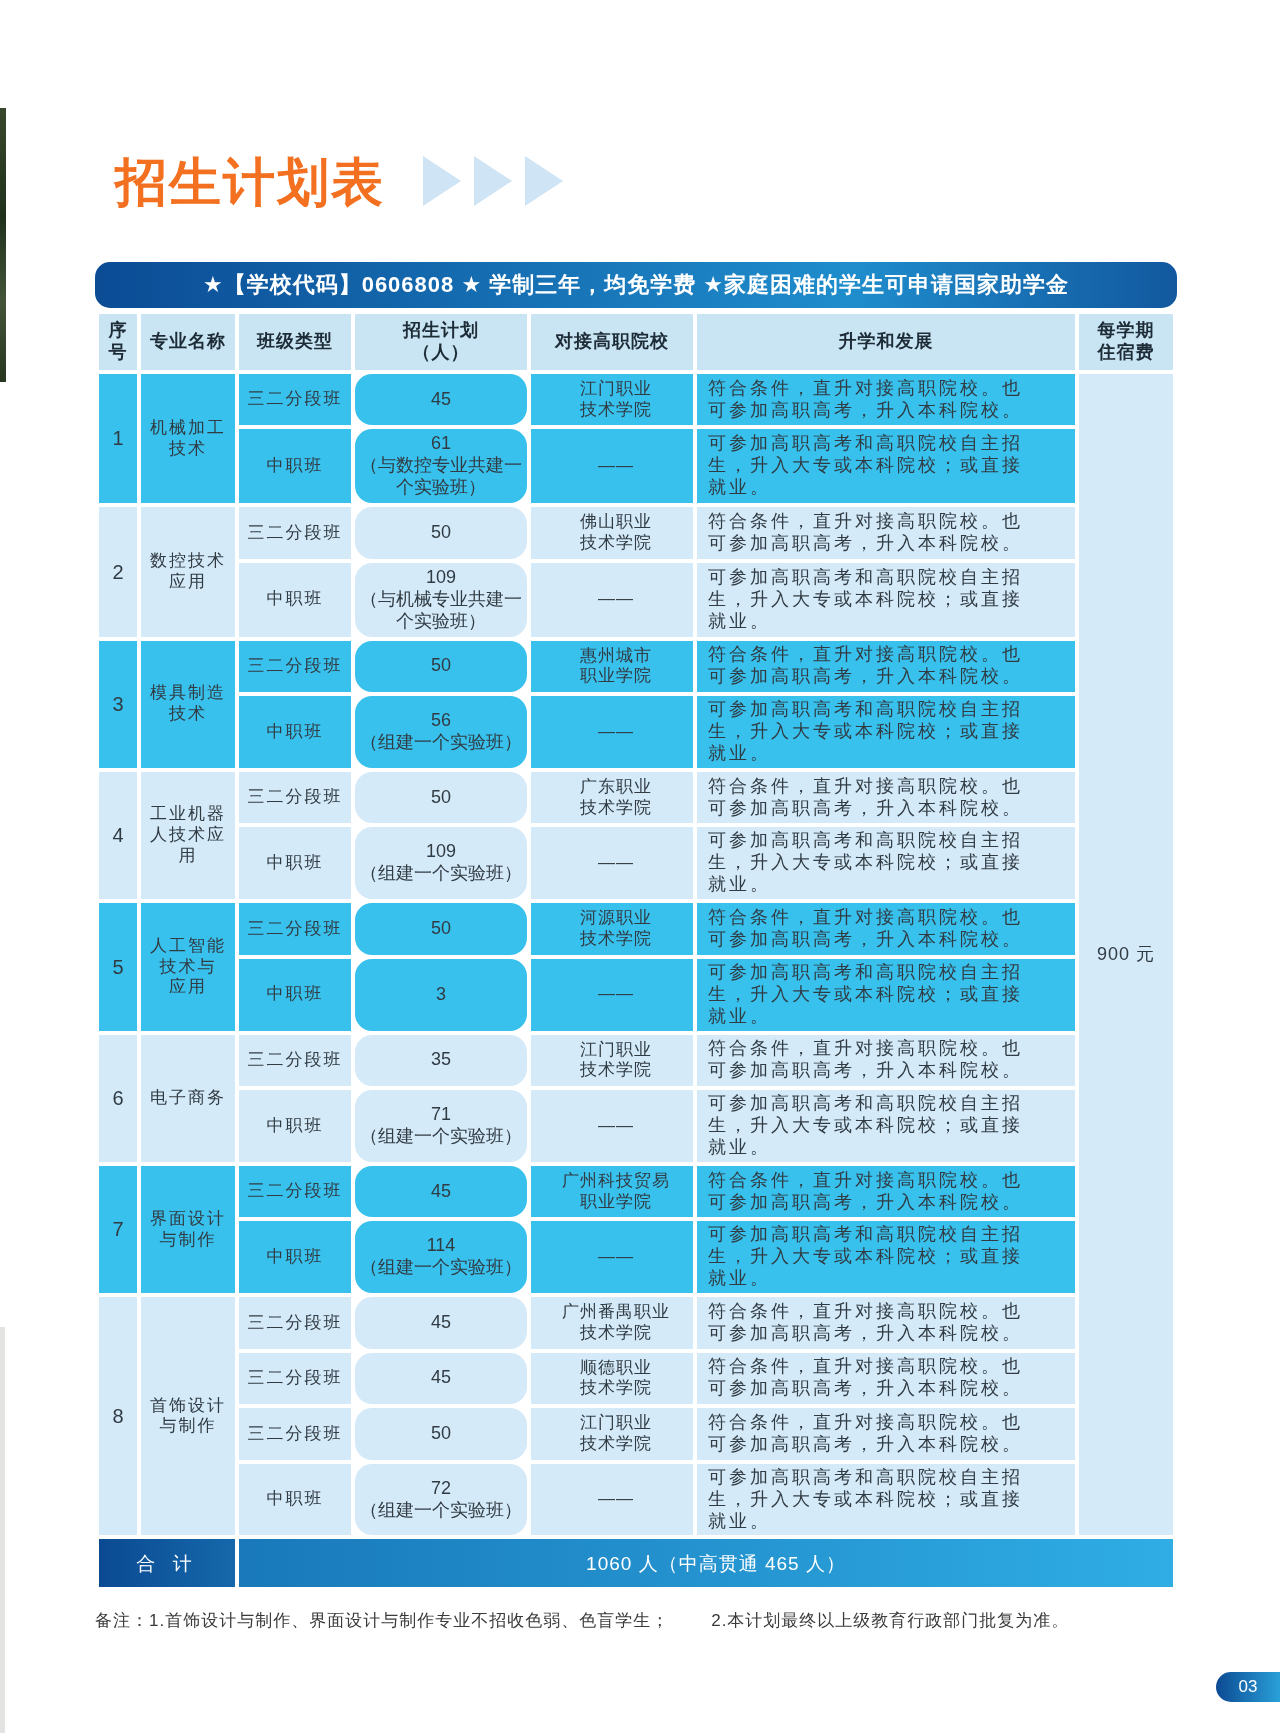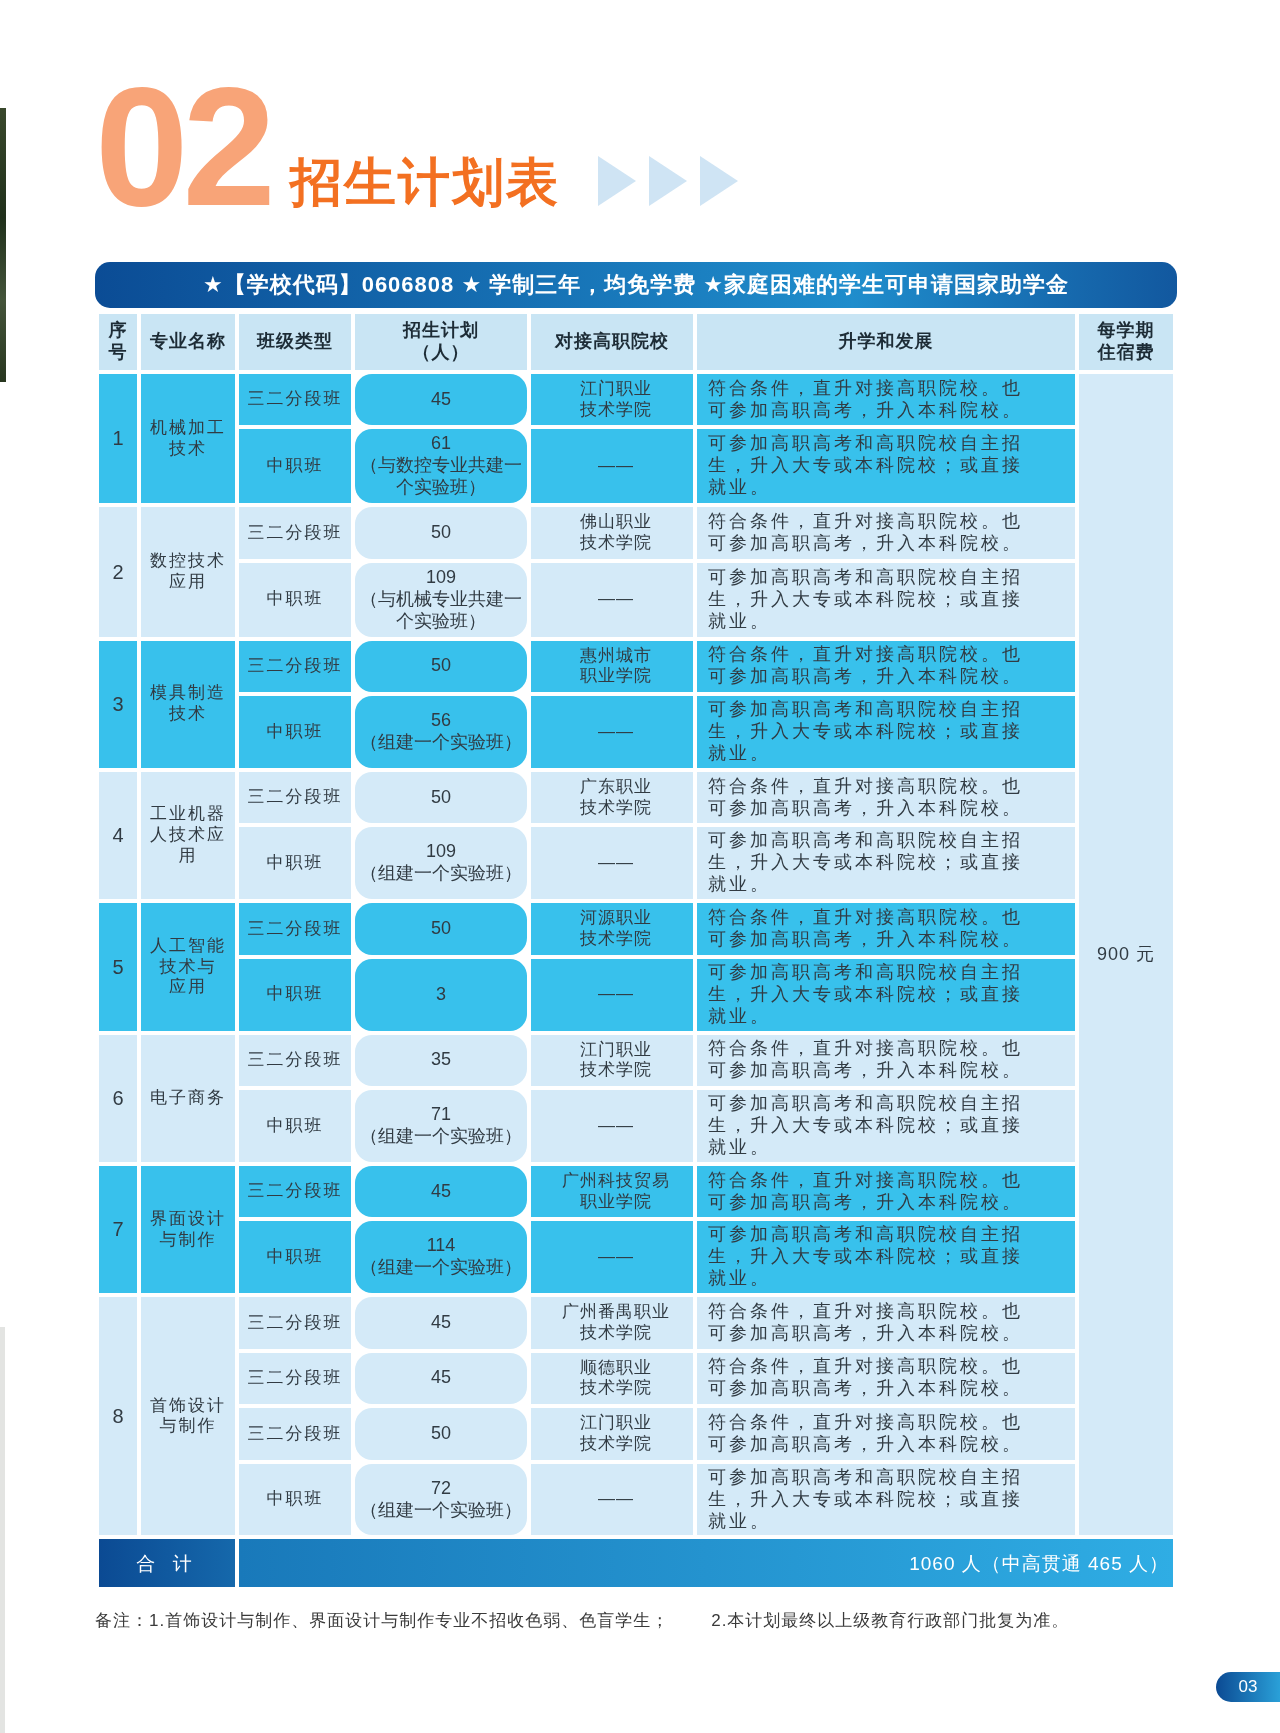--- a/index.html
+++ b/index.html
@@ -34,41 +34,40 @@
   tr.light > td { background:var(--light,#d4eaf8); }
   td.idx   { font-size:20px; }
   td.major { font-size:17px; letter-spacing:2px; }
   td.ctype { font-size:17px; letter-spacing:2px; }
   td.plan-n{ font-size:18px; padding:4px 2px;border-radius:17px; }
   td.coll  { font-size:17px; letter-spacing:1px;padding-left:12px; }
   td.dev   { text-align:left; font-size:18px; letter-spacing:3px; padding:3px 11px; }
   td.fee   { background:var(--light,#d4eaf8) !important; font-size:18px; letter-spacing:1px; }
   tr.total td { color:#fff; font-size:19px; height:38px; }
   td.total-label { background:linear-gradient(90deg,#0b4a93,#1568ab); letter-spacing:6px; }
-  td.total-value { background:linear-gradient(90deg,#1979ba,#2fade4); text-align:right; padding-left:24px; letter-spacing:1px; }
+  td.total-value { background:linear-gradient(90deg,#1979ba,#2fade4); text-align:center; padding-left:24px; letter-spacing:1px; }
 
   
   .note { margin-top:18px; font-size:17px; color:#3a3a3a; letter-spacing:1px; }
   .note .n2 { margin-left:42px;text-align:right; }
 
   
   .page-pill { position:absolute; right:0; top:1672px; width:64px; height:30px;
                border-radius:16px 0 0 16px; background:linear-gradient(90deg,#0b4a93,#2aa0d8);
                color:#fff; font-size:17px; display:flex; align-items:center; justify-content:center;text-align:center; }
 </style>
 </head>
 <body>
 
 <div class="page">
   <div class="edge-green"></div>
   <div class="edge-gray"></div>
 
   <div class="content">
     <div class="title-block">
-      <span class="big-num">02</span>
       <span class="title-cn">招生计划表</span>
       <span class="arrows">
         <span class="arrow"></span>
         <span class="arrow"></span>
         <span class="arrow"></span>
       </span>
     </div>
 
     <div class="banner">★【学校代码】0606808  ★ 学制三年，均免学费  ★家庭困难的学生可申请国家助学金</div>
 

